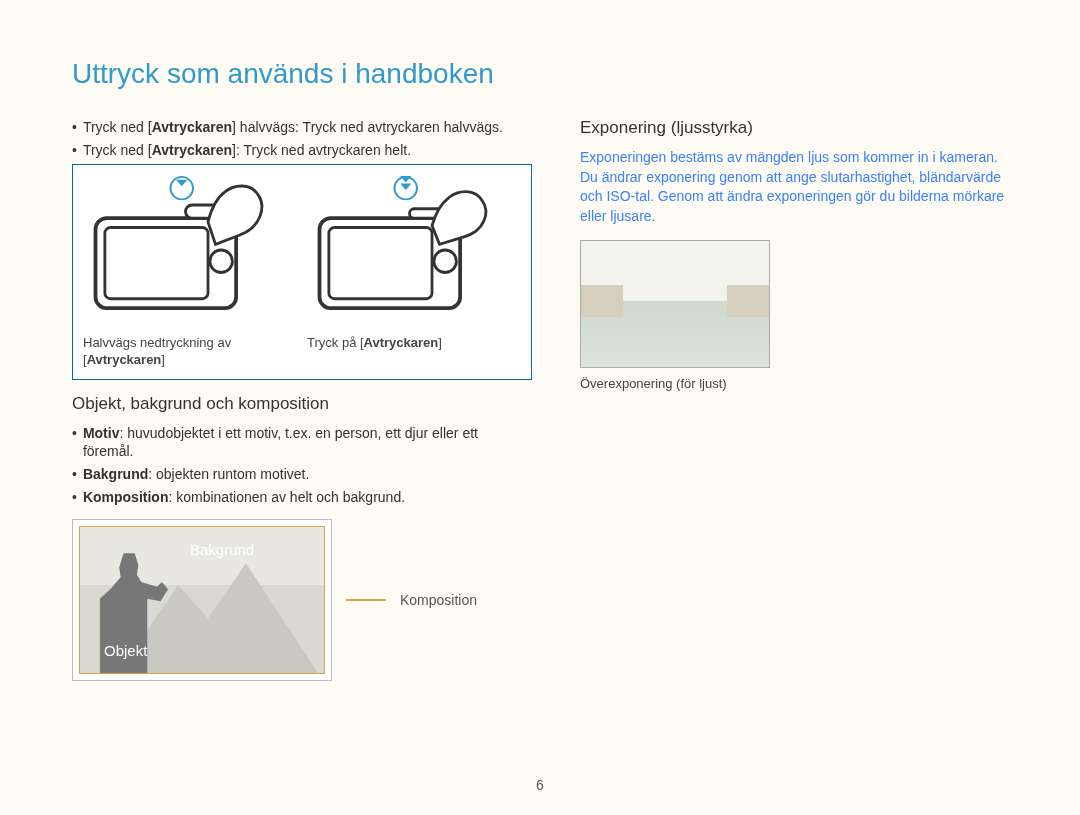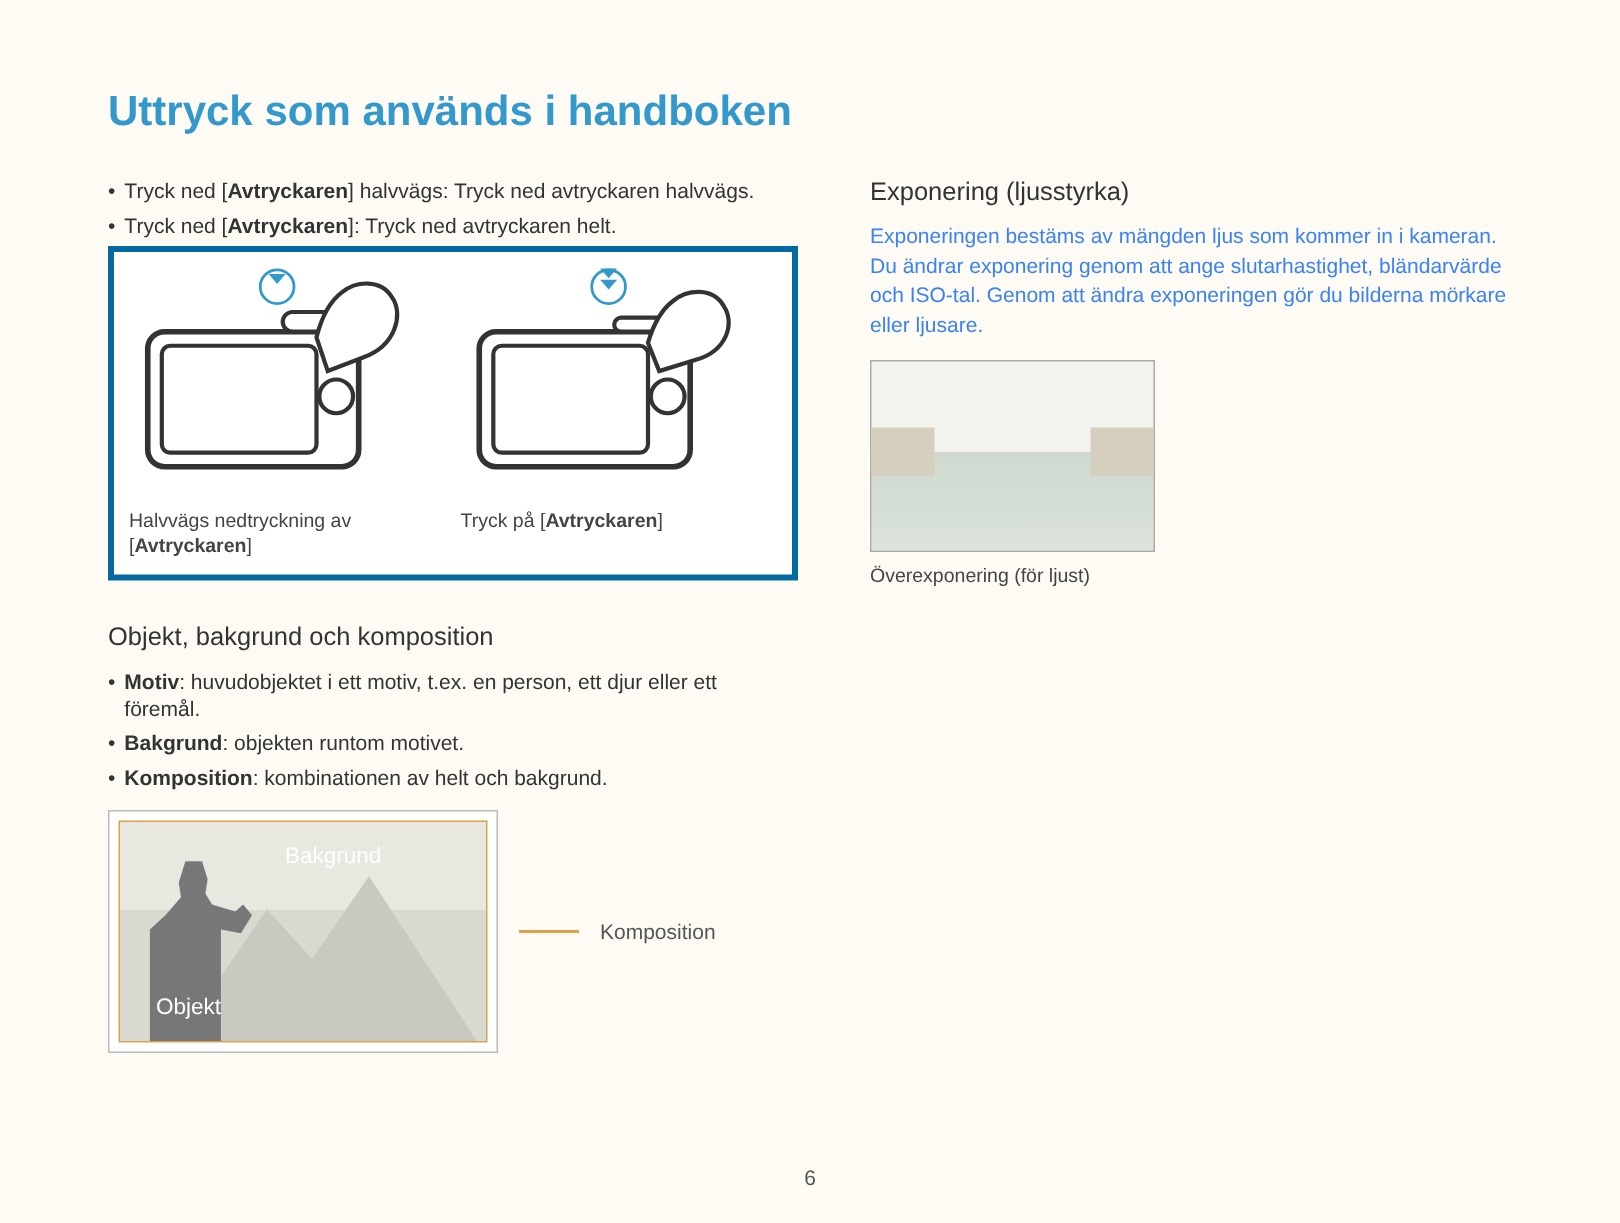--- a/index.html
+++ b/index.html
@@ -8,21 +8,21 @@
       height: 815px;
       background: #fdfbf4;
       font-family: Arial, Helvetica, sans-serif;
       color: #333;
       position: relative;
       padding: 58px 72px 30px 72px;
     }
     .page-title {
       color: #3399cc;
       font-size: 28px;
-      font-weight: 700;
+      font-weight: 400;
       margin-bottom: 28px;
     }
     .columns {
       display: flex;
       gap: 48px;
     }
     .col-left { flex: 0 0 460px; }
     .col-right { flex: 1; }
 
     .section-heading {
@@ -35,30 +35,30 @@
       font-size: 14px;
       color: #333;
       display: flex;
       margin-bottom: 4px;
       line-height: 1.35;
     }
     .bullet-dot { margin-right: 6px; }
     .bold { font-weight: bold; }
 
     .illus-frame {
-      border: 4px solid #0369a1;
+      border: 1px solid #0369a1;
       padding: 10px;
       background: #fff;
     }
     .illus-row { display: flex; gap: 10px; }
     .camera-cell { flex: 1; text-align: left; }
     .camera-svg { width: 190px; height: 150px; }
     .cell-caption { font-size: 13px; color: #444; margin-top: 6px; line-height: 1.3; }
 
-    .section2 { margin-top: 28px; }
+    .section2 { margin-top: 14px; }
 
     .composition-row { display:flex; align-items:center; gap: 14px; margin-top: 12px; }
     .comp-box {
       width: 260px; height: 162px;
       border: 1px solid #bbb; background: #fff;
       position: relative;
       padding: 6px;
     }
     .comp-inner {
       border: 1.5px solid #d9a34a;

